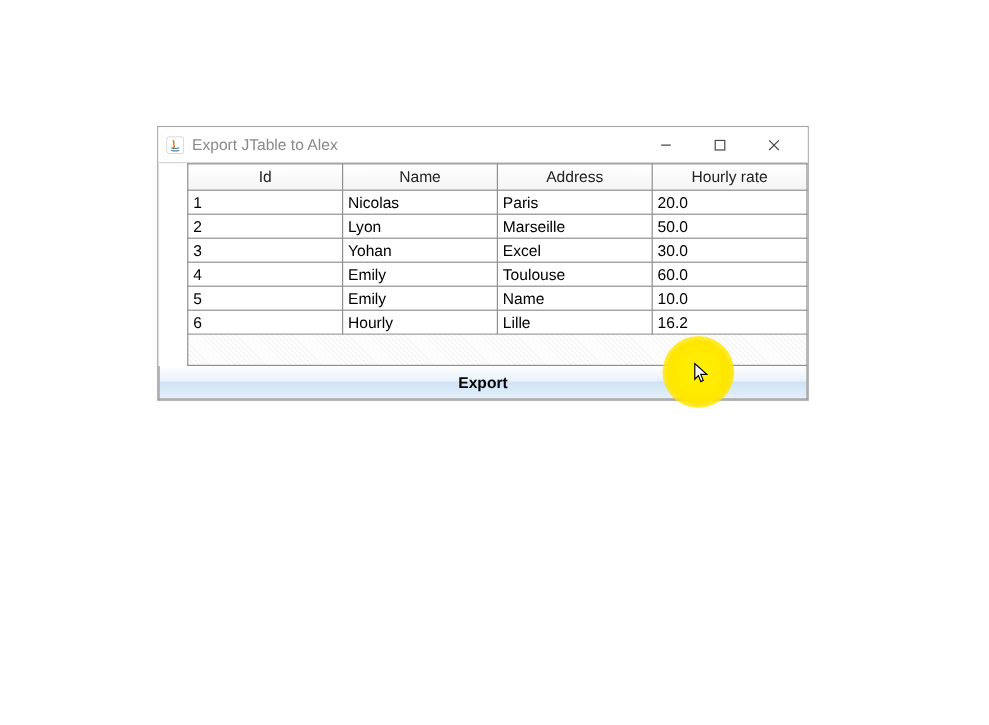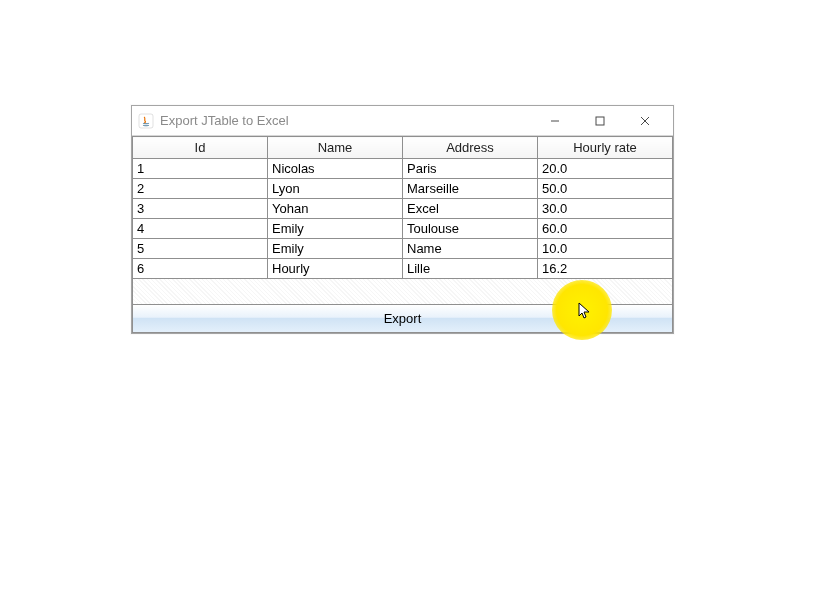--- a/index.html
+++ b/index.html
@@ -57,20 +57,21 @@
       justify-content: center;
       color: #5a5a5a;
       cursor: pointer;
     }
     .content {
       display: flex;
       flex-direction: column;
     }
     .table-area {
       background: #ffffff;
+      margin-left: 24px;
     }
     .table {
       width: 100%;
       border-collapse: collapse;
       table-layout: fixed;
     }
     .table th {
       background: linear-gradient(to bottom, #ffffff 0%, #f4f4f4 100%);
       border: 1px solid #8f8f8f;
       font-weight: normal;
@@ -99,21 +100,21 @@
       border-left: 1px solid #8f8f8f;
       border-right: 1px solid #8f8f8f;
       border-bottom: 1px solid #8f8f8f;
     }
     .export-btn {
       width: 100%;
       height: 28px;
       background: linear-gradient(to bottom, #ffffff 0%, #e9f2fb 45%, #d0e3f5 50%, #e4f0fb 100%);
       border: 1px solid #8f8f8f;
       border-top: none;
-      font-weight: normal;
+      font-weight: bold;
       font-size: 13px;
       color: #000;
       cursor: pointer;
       display: flex;
       align-items: center;
       justify-content: center;
     }
     .cursor-highlight {
       position: absolute;
       left: 552px;
@@ -139,21 +140,21 @@
 <div class="window">
   <div class="titlebar">
     <div class="titlebar-icon">
       <svg width="16" height="16" viewBox="0 0 16 16">
         <rect x="1" y="1" width="14" height="14" rx="2" fill="#fff" stroke="#c0c0c0" stroke-width="0.5"></rect>
         <path d="M6 4 C8 5 6 7 7 8 C8 9 7 10 6 10" stroke="#e76f00" stroke-width="1.2" fill="none"></path>
         <path d="M5 10 C5 11 11 11 11 10" stroke="#5382a1" stroke-width="1" fill="none"></path>
         <path d="M5 12 C5 13 11 13 11 12" stroke="#5382a1" stroke-width="1" fill="none"></path>
       </svg>
     </div>
-    <div class="titlebar-title">Export JTable to Excel</div>
+    <div class="titlebar-title">Export JTable to Alex</div>
     <div class="titlebar-controls">
       <div class="titlebar-btn">
         <svg width="10" height="10" viewBox="0 0 10 10">
             <line x1="1" y1="5" x2="9" y2="5" stroke="#4a4a4a" stroke-width="1"></line>
           </svg>
       </div>
       <div class="titlebar-btn">
         <svg width="10" height="10" viewBox="0 0 10 10">
             <rect x="1" y="1" width="8" height="8" fill="none" stroke="#4a4a4a" stroke-width="1"></rect>
           </svg>

